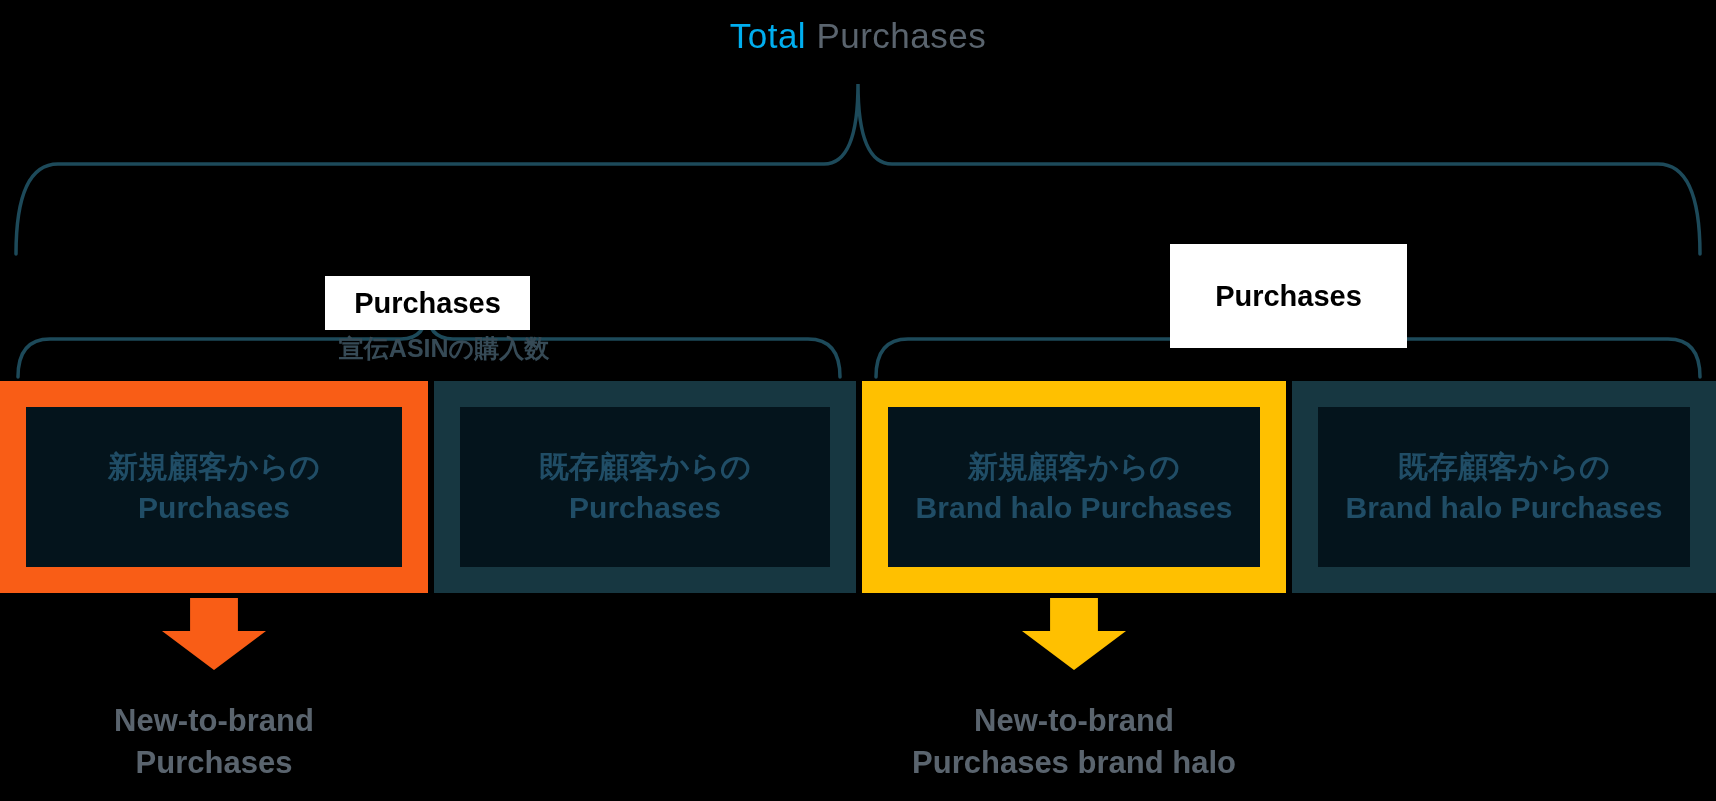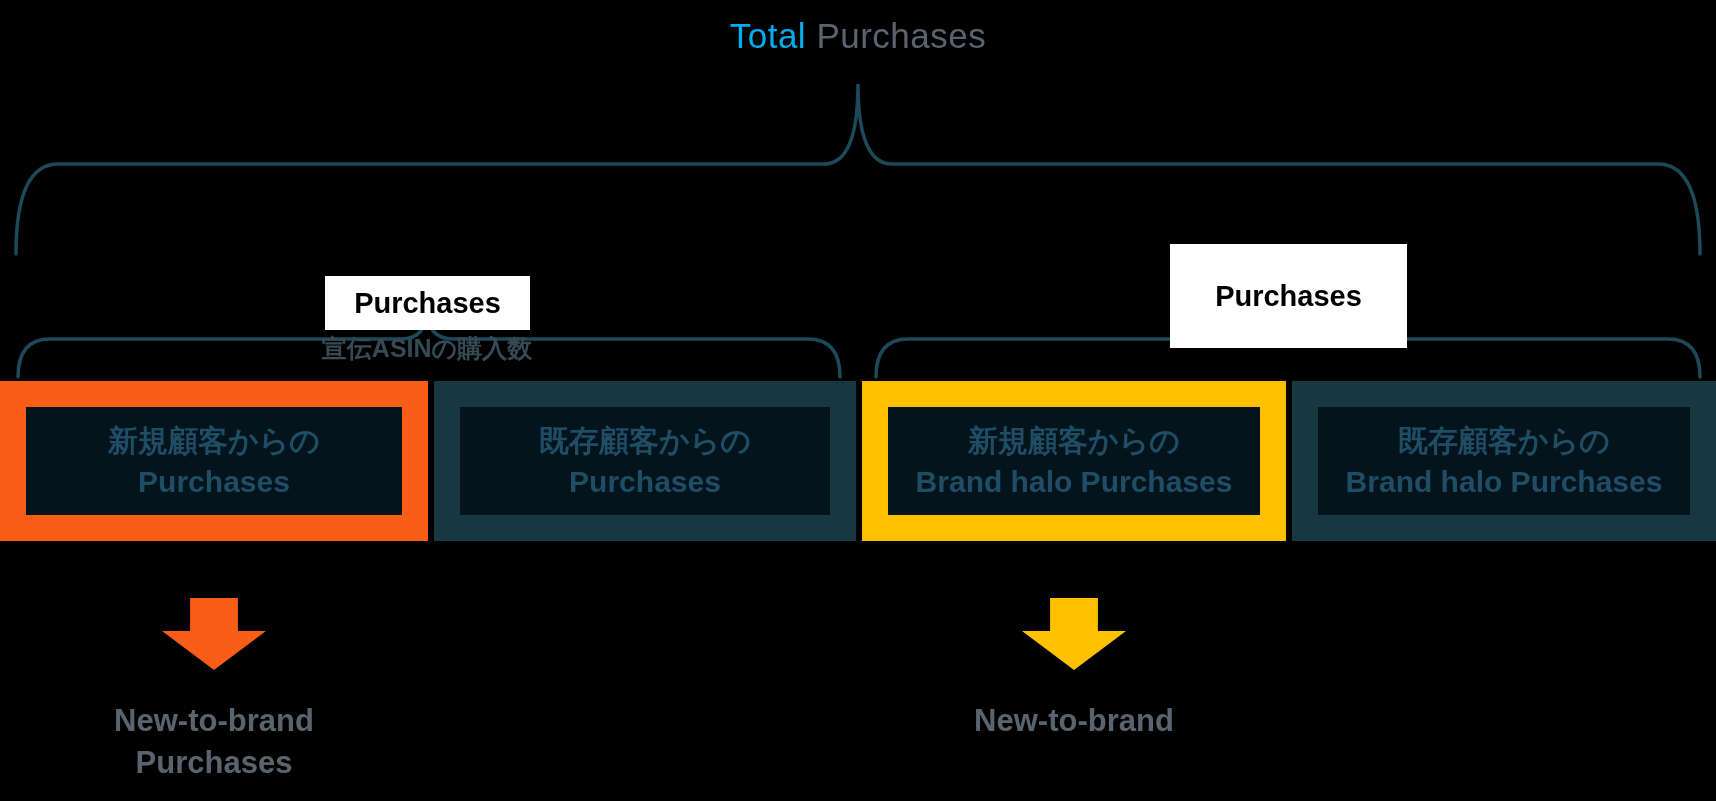--- a/index.html
+++ b/index.html
@@ -23,25 +23,25 @@
 
   .glabel {
     position: absolute; background: var(--label-bg, #fff); color: var(--label-text, #000);
     font-weight: 700; font-size: 29px; text-align: center;
     display: flex; flex-direction: column; justify-content: center; z-index: 3;
   }
   .glabel-left { left: 325px; top: 276px; width: 205px; height: 54px; }
   .glabel-right { left: 1170px; top: 244px; width: 237px; height: 104px; line-height: 1.45; }
 
   .gsub {
-    position: absolute; left: 227px; top: 332px; width: 400px; text-align: center;
+    position: absolute; left: 244px; top: 332px; width: 400px; text-align: center;
     font-size: 25px; font-weight: 700; color: var(--sub-jp, #364A56); z-index: 2;
   }
 
-  .box { position: absolute; top: 381px; height: 160px; box-sizing: border-box; padding: 26px; z-index: 2; }
+  .box { position: absolute; top: 381px; height: 212px; box-sizing: border-box; padding: 26px; z-index: 2; }
   .accent-orange { background: var(--orange, #F95D16); }
   .accent-amber  { background: var(--amber, #FFC000); }
   .accent-teal   { background: var(--teal-frame, #173741); }
   .box-inner {
     width: 100%; height: 100%; background: var(--box-inner, #04141C);
     display: flex; flex-direction: column; align-items: center; justify-content: center; gap: 4px;
   }
   .box-line { color: var(--box-text, #204D66); font-weight: 700; font-size: 30px; line-height: 1.25; white-space: nowrap; }
   .b1 { left: 0;      width: 428px; }
   .b2 { left: 434px;  width: 422px; }
@@ -119,15 +119,16 @@
   <div class="arrow a1"></div>
   <div class="arrow a2"></div>
 
   <div class="callout c1">
     <div>New-to-brand</div>
     <div>Purchases</div>
   </div>
 
   <div class="callout c2">
     <div>New-to-brand</div>
+    <div>Purchases brand halo</div>
   </div>
 
 </div>
 
 </body></html>

